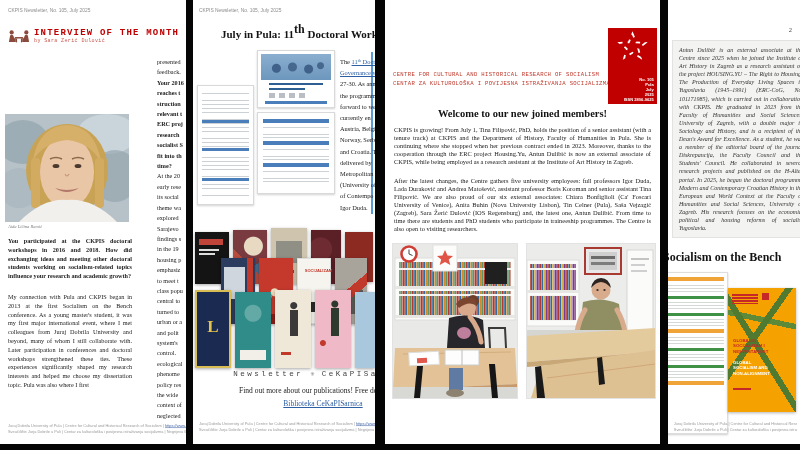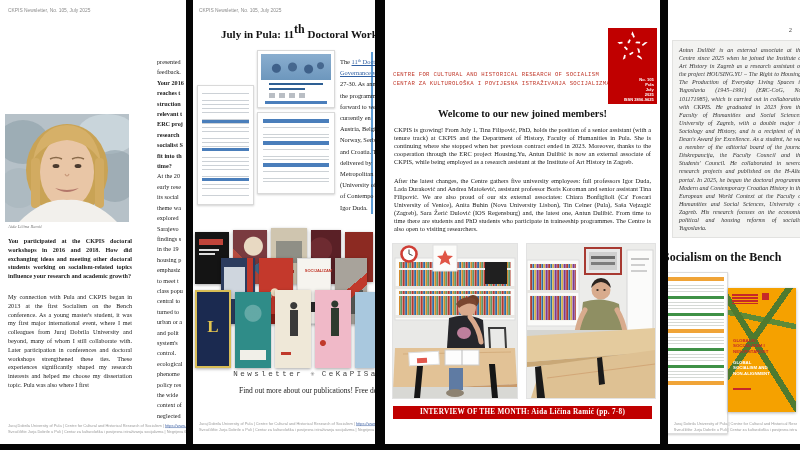--- a/index.html
+++ b/index.html
@@ -106,20 +106,37 @@
 .ptitle-hr{top:50px;color:#c62828}
 .ptitle-en{top:72px;color:#fff}
 .pdash{position:absolute;left:5px;top:100px;width:18px;height:2px;background:#c62828}
 </style>
 </head>
 <body>
 
 <section class="page" id="pg1">
   <div class="phead">CKPIS Newsletter, No. 105, July 2025</div>
 
+  <div class="p1-titlerow">
+    <svg width="22" height="17" viewBox="0 0 24 18">
+      <g fill="#8a4a3c">
+        <circle cx="4" cy="4.5" r="2.3"></circle>
+        <path d="M1 15 L2.3 8 Q4 6.2 5.7 8 L6.8 11 L8.5 11 L8.5 15 Z"></path>
+        <circle cx="20" cy="4.5" r="2.3"></circle>
+        <path d="M23 15 L21.7 8 Q20 6.2 18.3 8 L17.2 11 L15.5 11 L15.5 15 Z"></path>
+        <rect x="7.5" y="9.6" width="9" height="1.6"></rect>
+        <rect x="8.6" y="11.2" width="1.3" height="4.2"></rect>
+        <rect x="14.1" y="11.2" width="1.3" height="4.2"></rect>
+      </g>
+    </svg>
+    <div>
+      <div class="p1-title">INTERVIEW OF THE MONTH</div>
+      <div class="p1-byline">by Sara Žerić Dulović</div>
+    </div>
+  </div>
 
 
   <div class="p1-photo">
     <svg width="124" height="108" viewBox="0 0 124 108">
       <rect width="124" height="108" fill="#b6c1c8"></rect>
       <ellipse cx="18" cy="28" rx="26" ry="22" fill="#93a4ad" opacity=".7"></ellipse>
       <ellipse cx="102" cy="20" rx="30" ry="20" fill="#cdd8de" opacity=".85"></ellipse>
       <ellipse cx="110" cy="62" rx="24" ry="26" fill="#8fa0a8" opacity=".6"></ellipse>
       <ellipse cx="14" cy="74" rx="20" ry="20" fill="#aab6bd" opacity=".7"></ellipse>
       <ellipse cx="62" cy="56" rx="41" ry="46" fill="#c9a355"></ellipse>
@@ -260,20 +277,21 @@
     <div class="cov zB cB4" style="left:142px;top:258px;width:32px;height:66px"></div>
     <div class="cov zC cC1" style="left:2px;top:290px;width:36px;height:78px"><span class="covL">L</span></div>
     <div class="cov zC cC2" style="left:42px;top:292px;width:36px;height:76px"></div>
     <div class="cov zC cC3" style="left:82px;top:290px;width:36px;height:78px"></div>
     <div class="cov zC cC4" style="left:122px;top:290px;width:36px;height:78px"></div>
     <div class="cov zC cC5" style="left:162px;top:292px;width:20px;height:76px"></div>
   </div>
 
   <div class="p2-bib"><span>Newsletter</span> <span class="bibstar">✳</span> <span>CeKaPISarnica</span></div>
   <div class="p2-promo">Find out more about our publications! Free download at</div>
+  <div class="p2-promolink"><a class="lnk">Biblioteka CeKaPISarnica</a></div>
 
   <div class="pfoot" style="top:421px;left:6px">
     <div class="fl"><span>Juraj Dobrila University of Pula | Centre for Cultural and Historical Research of Socialism | </span><span class="furl">https://www.unipu.hr/ckpis/en/newsletter</span></div>
     <div class="fl">Sveučilište Jurja Dobrile u Puli | Centar za kulturološka i povijesna istraživanja socijalizma | Negrijeva 6, 52100 Pula, Croatia</div>
   </div>
 </section>
 
 <section class="page" id="pg3">
   <div class="sub sub1">CENTRE FOR CULTURAL AND HISTORICAL RESEARCH OF SOCIALISM</div>
   <div class="sub sub2">CENTAR ZA KULTUROLOŠKA I POVIJESNA ISTRAŽIVANJA SOCIJALIZMA</div>
@@ -374,21 +392,20 @@
       <rect x="0" y="86" width="128" height="28" fill="#d5d5d1"></rect>
       <polygon points="0,92 128,84 128,108 0,118" fill="#e4cb9e"></polygon>
       <polygon points="0,118 128,108 128,113 0,123" fill="#c9a877"></polygon>
       <polygon points="14,122 128,106 128,154 4,154" fill="#dec193"></polygon>
       <line x1="20" y1="134" x2="128" y2="120" stroke="#cf9f70" stroke-width=".8"></line>
       <polygon points="8,123 14,122 18,154 10,154" fill="#1a1a1a"></polygon>
       <polygon points="70,114 75,113 78,140 72,141" fill="#1a1a1a"></polygon>
     </svg>
   </div>
 
-  <div class="p3-banner">INTERVIEW OF THE MONTH: Aida Ličina Ramić (pp. 7-8)</div>
 </section>
 
 <section class="page" id="pg4">
   <div class="p4-num">2</div>
   <div class="p4-bio justify">Antun Dulibić is an external associate at the Centre since 2025 when he joined the Institute of Art History in Zagreb as a research assistant on the project HOUSING.YU – The Right to Housing: The Production of Everyday Living Spaces in Yugoslavia (1945–1991) (ERC-CoG, No. 101171985), which is carried out in collaboration with CKPIS. He graduated in 2023 from the Faculty of Humanities and Social Sciences, University of Zagreb, with a double major in Sociology and History, and is a recipient of the Dean's Award for Excellence. As a student, he was a member of the editorial board of the journal Diskrepancija, the Faculty Council and the Students' Council. He collaborated in several research projects and published on the H-Alter portal. In 2025, he began the doctoral programme Modern and Contemporary Croatian History in the European and World Context at the Faculty of Humanities and Social Sciences, University of Zagreb. His research focuses on the economic, political and housing reforms of socialist Yugoslavia.</div>
   <h2 class="p4-head">Socialism on the Bench</h2>
 
   <div class="prog">
     <div class="prow-o"></div>
     <div class="pfine"></div>

